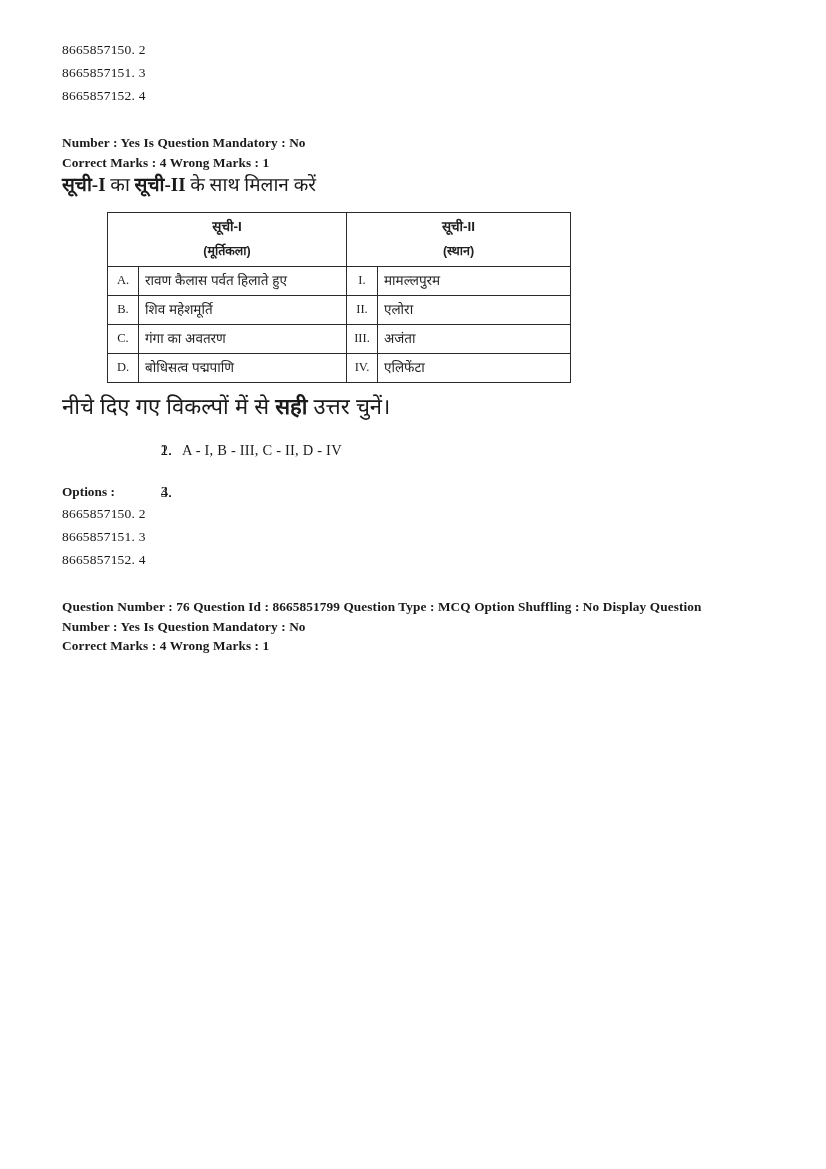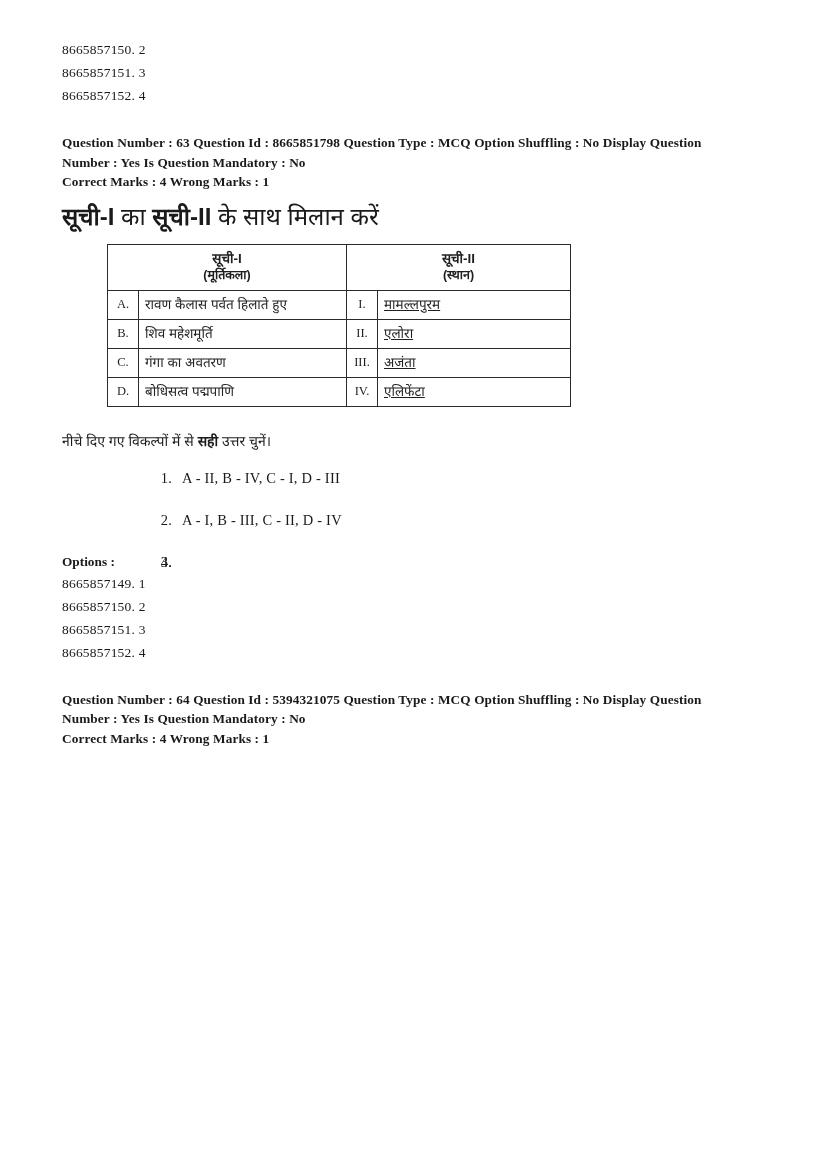--- a/index.html
+++ b/index.html
@@ -46,24 +46,23 @@
     font-weight: bold;
     font-size: 13.3px;
     line-height: 19.5px;
     letter-spacing: 0.1px;
     max-width: 700px;
   }
   .qmeta .row2 { display: block; }
 
   
   .hi-heading {
-    font-family: Liberation Sans, sans-serif;
-    font-size: 24px;
+    font-family: Liberation Serif, serif;
+    font-size: 19px;
     line-height: 26px;
-    margin-top: 12px;
     letter-spacing: 0px;
   }
   .hi-heading b { font-weight: bold; }
 
   
   .match-wrap {
     margin-top: 14px;
     margin-left: 45px;
   }
   table.match {
@@ -83,39 +82,40 @@
     font-weight: bold;
     font-size: 13.5px;
     line-height: 17px;
     padding-top: 5px;
     padding-bottom: 6px;
   }
   table.match th .sub {
     display: block;
     font-weight: bold;
     font-size: 12.5px;
+    margin-top: 8px;
   }
   td.lbl {
     width: 18px;
     text-align: center;
     font-family: "Liberation Serif", serif;
     font-size: 12.5px;
     padding-left: 3px;
     padding-right: 3px;
   }
   td.txt-left { width: 195px; }
-  td.txt-right { width: 180px; text-decoration: underline; }
+  td.txt-right { width: 180px; }
   .cellrow { line-height: 19px; }
 
   
   .hi-instruction {
     font-family: "Liberation Sans", sans-serif;
-    font-size: 14px;
+    font-size: 22px;
     line-height: 25px;
-    margin-top: 22px;
+    margin-top: 11px;
   }
   .hi-instruction b { font-weight: bold; }
 
   
   .choices {
     margin-top: 14px;
     margin-left: 20px;
   }
   .choice {
     font-family: "Liberation Serif", serif;
@@ -153,21 +153,20 @@
       <div class="opt-id-line">8665857150. 2</div>
       <div class="opt-id-line">8665857151. 3</div>
       <div class="opt-id-line">8665857152. 4</div>
     </div>
 
     <div class="spacer-lg"></div>
 
     <div>
 
       <div class="qmeta">
-        <span>Question Number : 63 Question Id : 8665851798 Question Type : MCQ Option Shuffling : No Display Question</span>
         <span class="row2">Number : Yes Is Question Mandatory : No</span>
         <span class="row2">Correct Marks : 4 Wrong Marks : 1</span>
       </div>
 
       <div class="hi-heading">
         <b>सूची-I</b><span> का </span><b>सूची-II</b><span> के साथ मिलान करें</span>
       </div>
 
       <div class="match-wrap">
         <table class="match">
@@ -212,48 +211,46 @@
         </table>
       </div>
 
       <div class="hi-instruction">
         <span>नीचे दिए गए विकल्पों में से </span><b>सही</b><span> उत्तर चुनें।</span>
       </div>
 
       <div class="choices">
         <div class="choice">
           <span class="num">1.</span>
-          <span class="body">A - II, B - IV, C - I, D - III</span>
         </div>
         <div class="choice">
           <span class="num">2.</span>
           <span class="body">A - I, B - III, C - II, D - IV</span>
         </div>
         <div class="choice">
           <span class="num">3.</span>
         </div>
         <div class="choice">
           <span class="num">4.</span>
         </div>
       </div>
 
       <div class="options-label">Options :</div>
 
       <div>
-        <div class="opt-id-line">8665857149. 1</div>
         <div class="opt-id-line">8665857150. 2</div>
         <div class="opt-id-line">8665857151. 3</div>
         <div class="opt-id-line">8665857152. 4</div>
       </div>
     </div>
 
     <div class="spacer-lg"></div>
 
     <div>
       <div class="qmeta">
-        <span>Question Number : 64 Question Id : 5394321075 Question Type : MCQ Option Shuffling : No Display Question</span>
+        <span>Question Number : 76 Question Id : 8665851799 Question Type : MCQ Option Shuffling : No Display Question</span>
         <span class="row2">Number : Yes Is Question Mandatory : No</span>
         <span class="row2">Correct Marks : 4 Wrong Marks : 1</span>
       </div>
     </div>
 
   </div>
 </div>
 
 </body></html>

